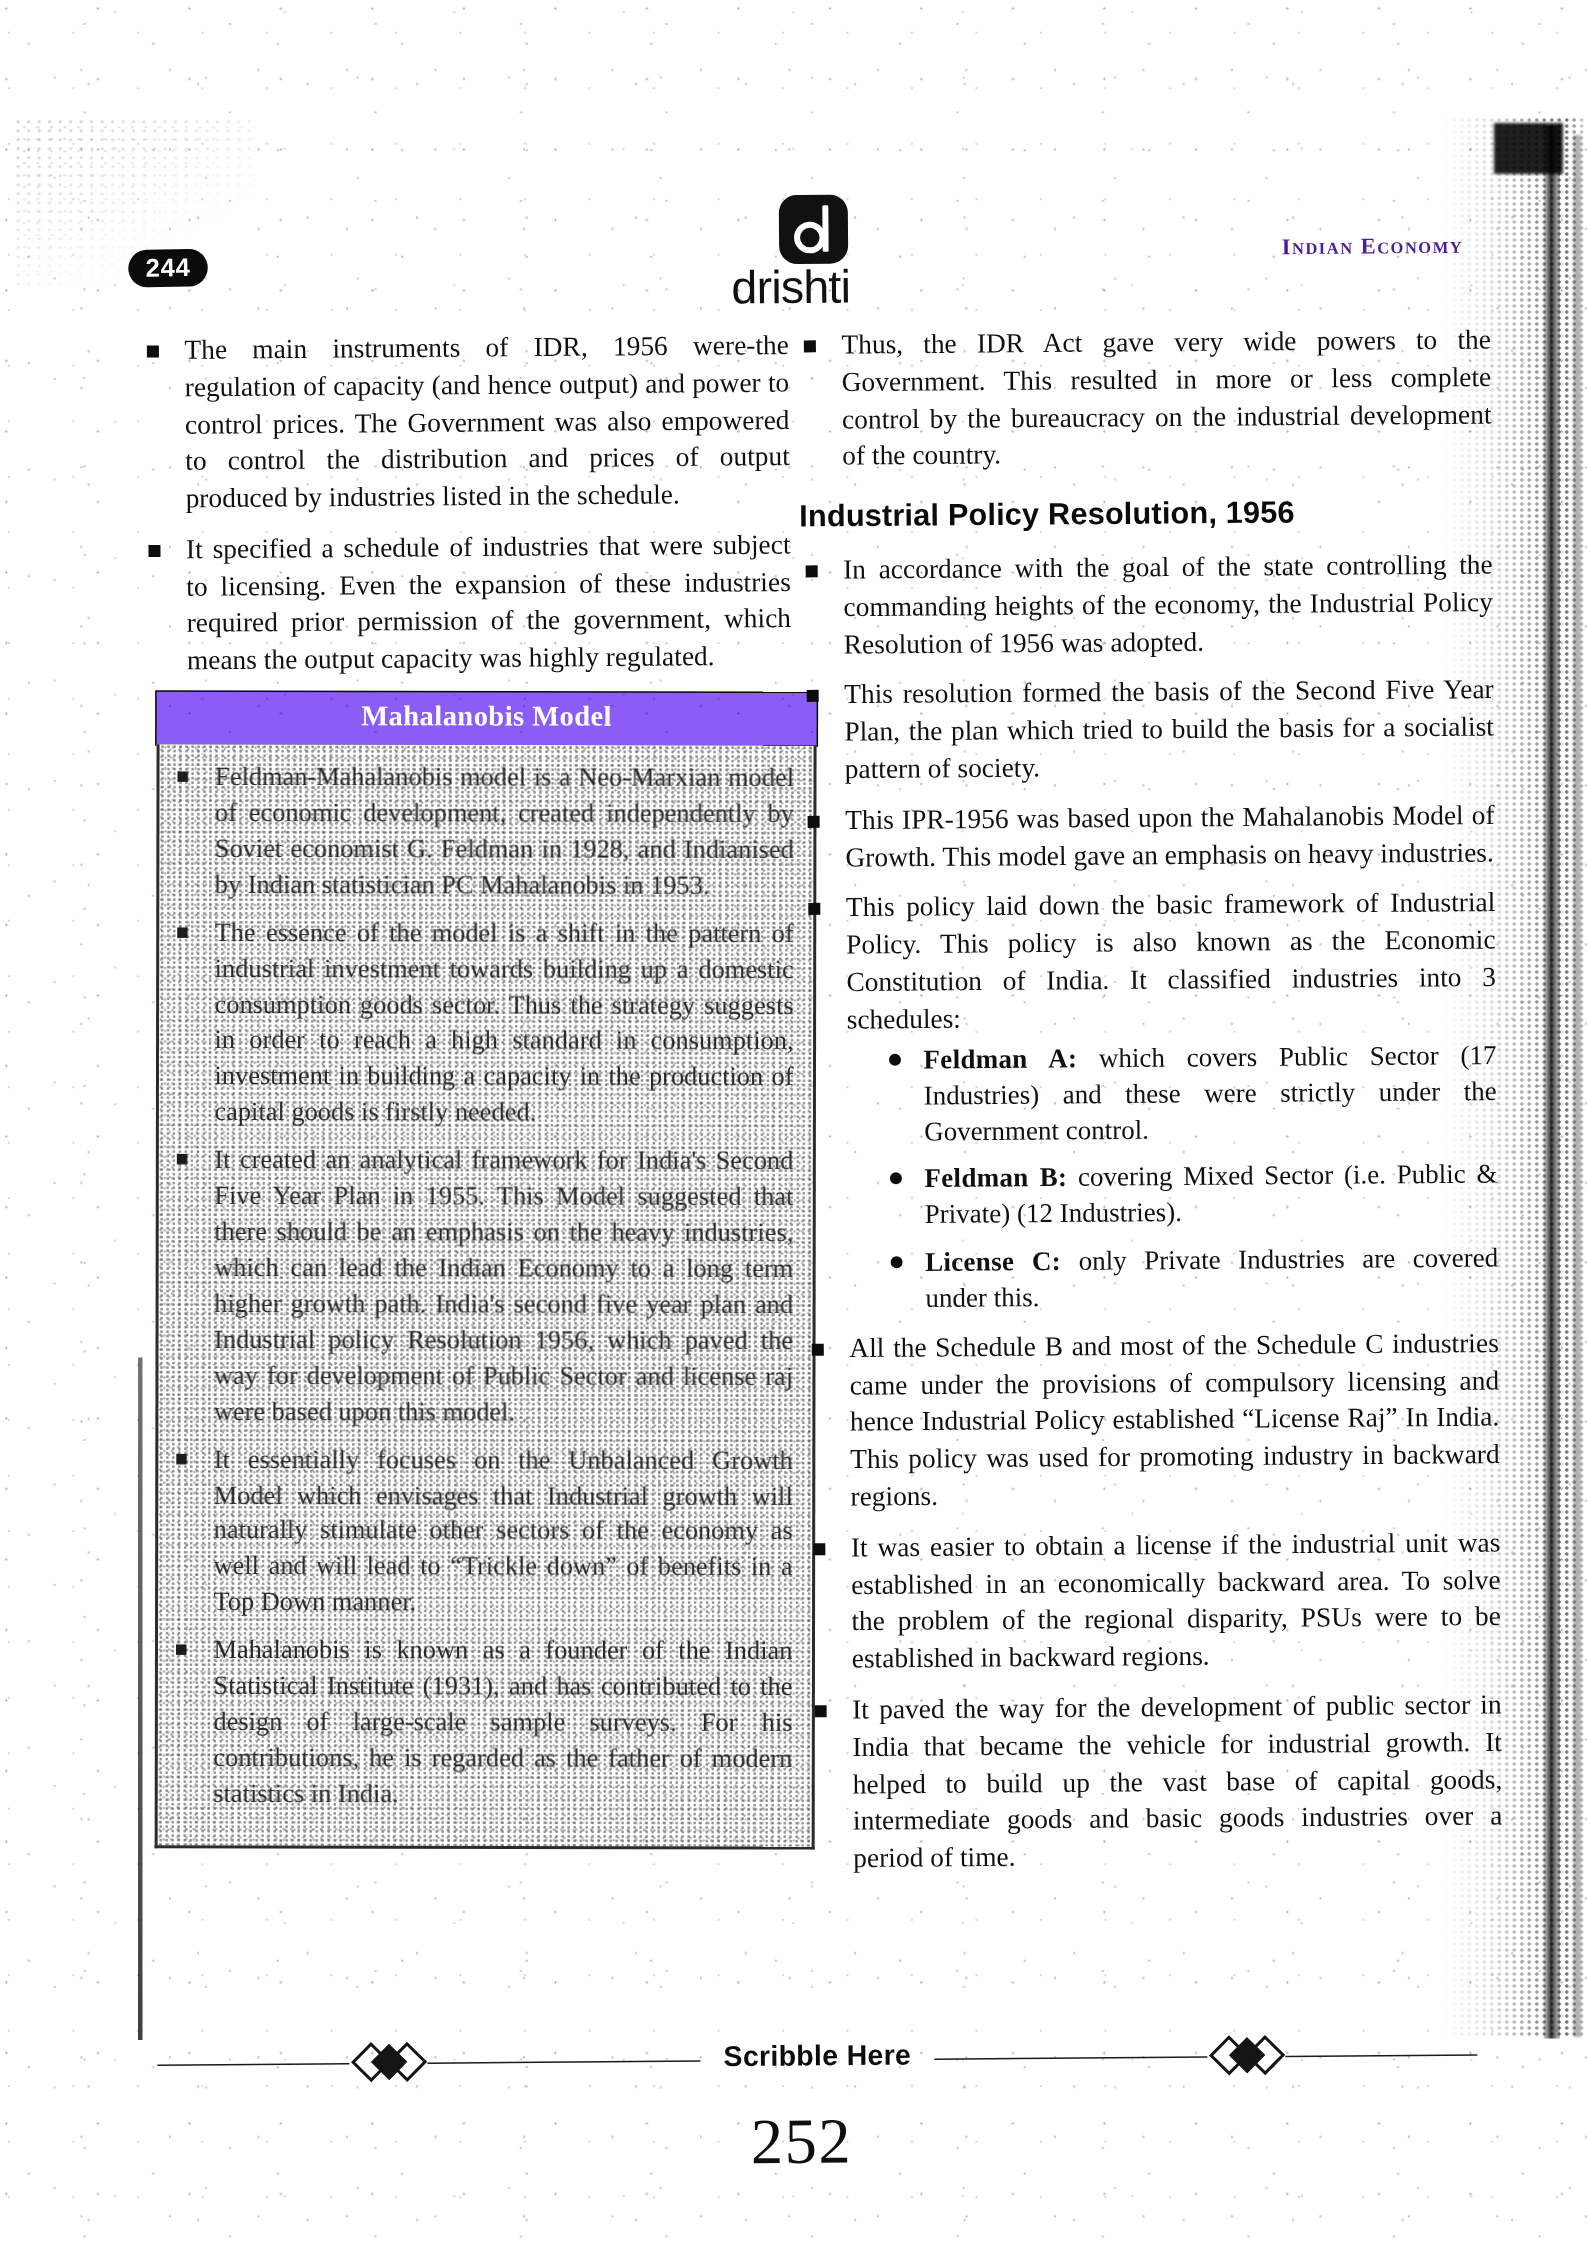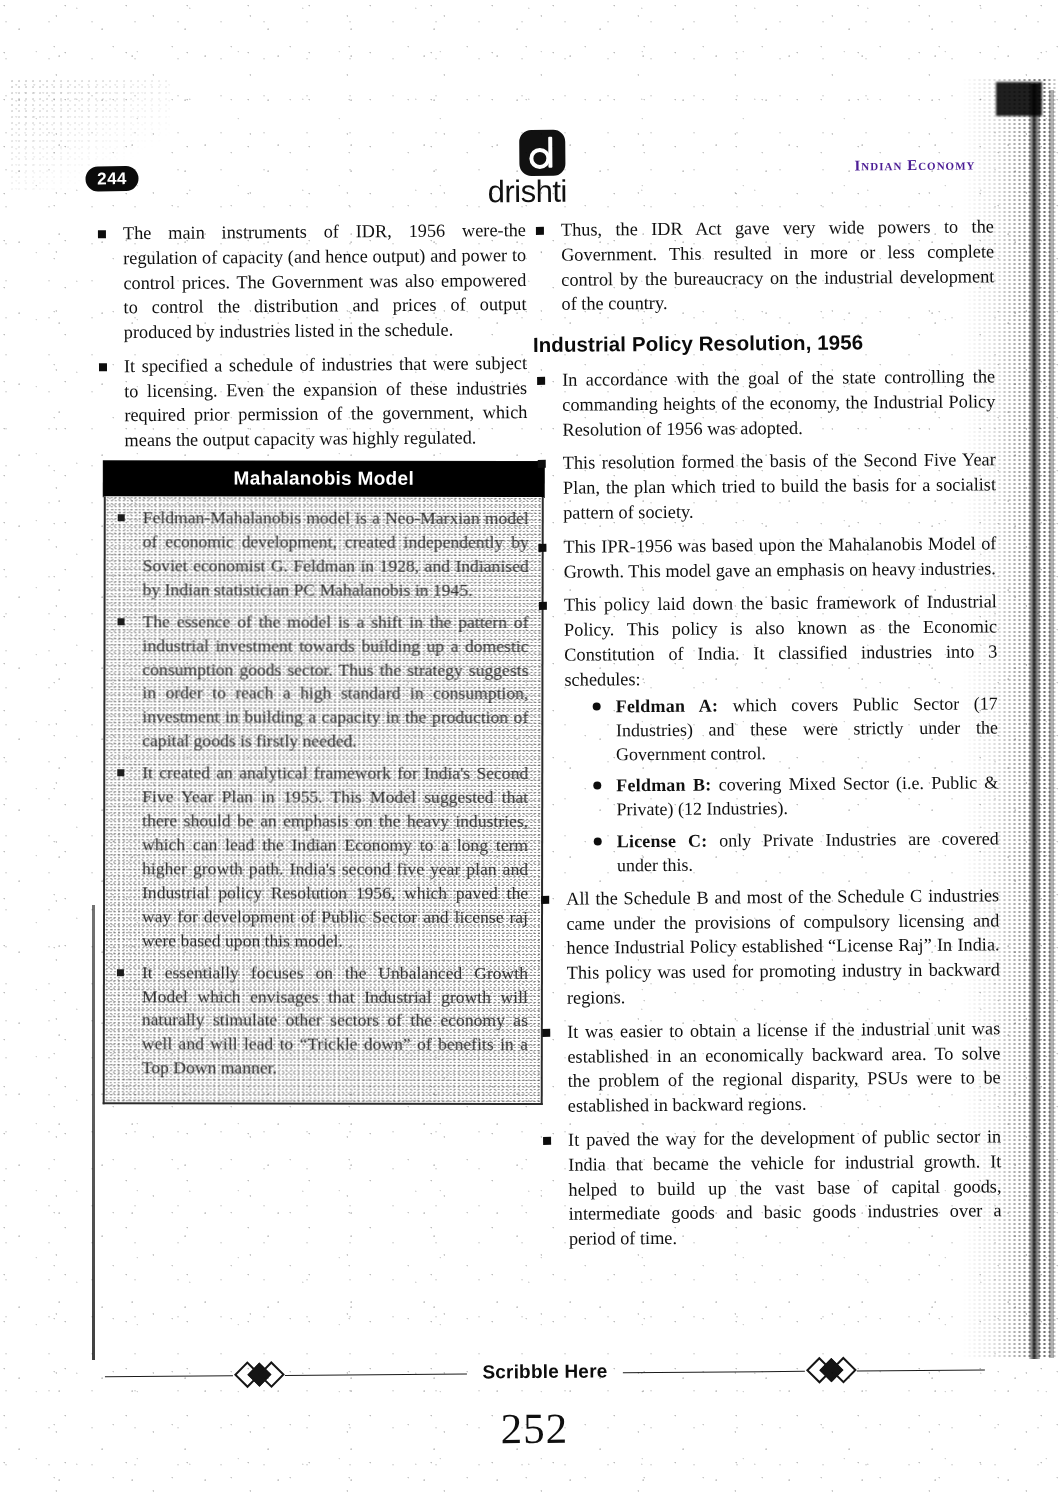--- a/index.html
+++ b/index.html
@@ -123,22 +123,22 @@
     font-family:"Liberation Sans",sans-serif;font-weight:bold;font-size:20.5px;color:#0b0b0b;
     margin:16px 0 11px 0;letter-spacing:.1px;
   }
 
   
   .box{
     position:relative;margin-top:10px;margin-left:5px;width:440px;
     transform:rotate(0.55deg);
   }
   .box-title{
-    background:#000000;color:#fff;text-align:center;
-    font-family:Liberation Sans, sans-serif;font-weight:bold;font-size:19px;
+    background:#8b5cf6;color:#fff;text-align:center;
+    font-family:Liberation Serif, serif;font-weight:bold;font-size:19px;
     padding:6px 0 7px 0;letter-spacing:.3px;
     box-shadow:0 0 0 1px #080808;
   }
   .box-body{
     position:relative;border:2px solid #2b2b2b;border-top:none;padding:10px 13px 14px 8px;
     background:#ffffff;
   }
   
   .box-body::before{
     content:"";position:absolute;inset:0;pointer-events:none;
@@ -201,24 +201,25 @@
     <div class="col col-left">
       <ul class="blist">
         <li>The main instruments of IDR, 1956 were-the regulation of capacity (and hence output) and power to control prices. The Government was also empowered to control the distribution and prices of output produced by industries listed in the schedule.</li>
         <li>It specified a schedule of industries that were subject to licensing. Even the expansion of these industries required prior permission of the government, which means the output capacity was highly regulated.</li>
       </ul>
 
       <div class="box">
         <div class="box-title">Mahalanobis Model</div>
         <div class="box-body">
           <ul class="blist">
-            <li>Feldman-Mahalanobis model is a Neo-Marxian model of economic development, created independently by Soviet economist G. Feldman in 1928, and Indianised by Indian statistician PC Mahalanobis in 1945.</li>
+            <li>Feldman-Mahalanobis model is a Neo-Marxian model of economic development, created independently by Soviet economist G. Feldman in 1928, and Indianised by Indian statistician PC Mahalanobis in 1953.</li>
             <li>The essence of the model is a shift in the pattern of industrial investment towards building up a domestic consumption goods sector. Thus the strategy suggests in order to reach a high standard in consumption, investment in building a capacity in the production of capital goods is firstly needed.</li>
             <li>It created an analytical framework for India's Second Five Year Plan in 1955. This Model suggested that there should be an emphasis on the heavy industries, which can lead the Indian Economy to a long term higher growth path. India's second five year plan and Industrial policy Resolution 1956, which paved the way for development of Public Sector and license raj were based upon this model.</li>
             <li>It essentially focuses on the Unbalanced Growth Model which envisages that Industrial growth will naturally stimulate other sectors of the economy as well and will lead to “Trickle down” of benefits in a Top Down manner.</li>
+            <li>Mahalanobis is known as a founder of the Indian Statistical Institute (1931), and has contributed to the design of large-scale sample surveys. For his contributions, he is regarded as the father of modern statistics in India.</li>
           </ul>
         </div>
       </div>
     </div>
 
     <div class="col col-right">
       <ul class="blist">
         <li>Thus, the IDR Act gave very wide powers to the Government. This resulted in more or less complete control by the bureaucracy on the industrial development of the country.</li>
       </ul>
 

